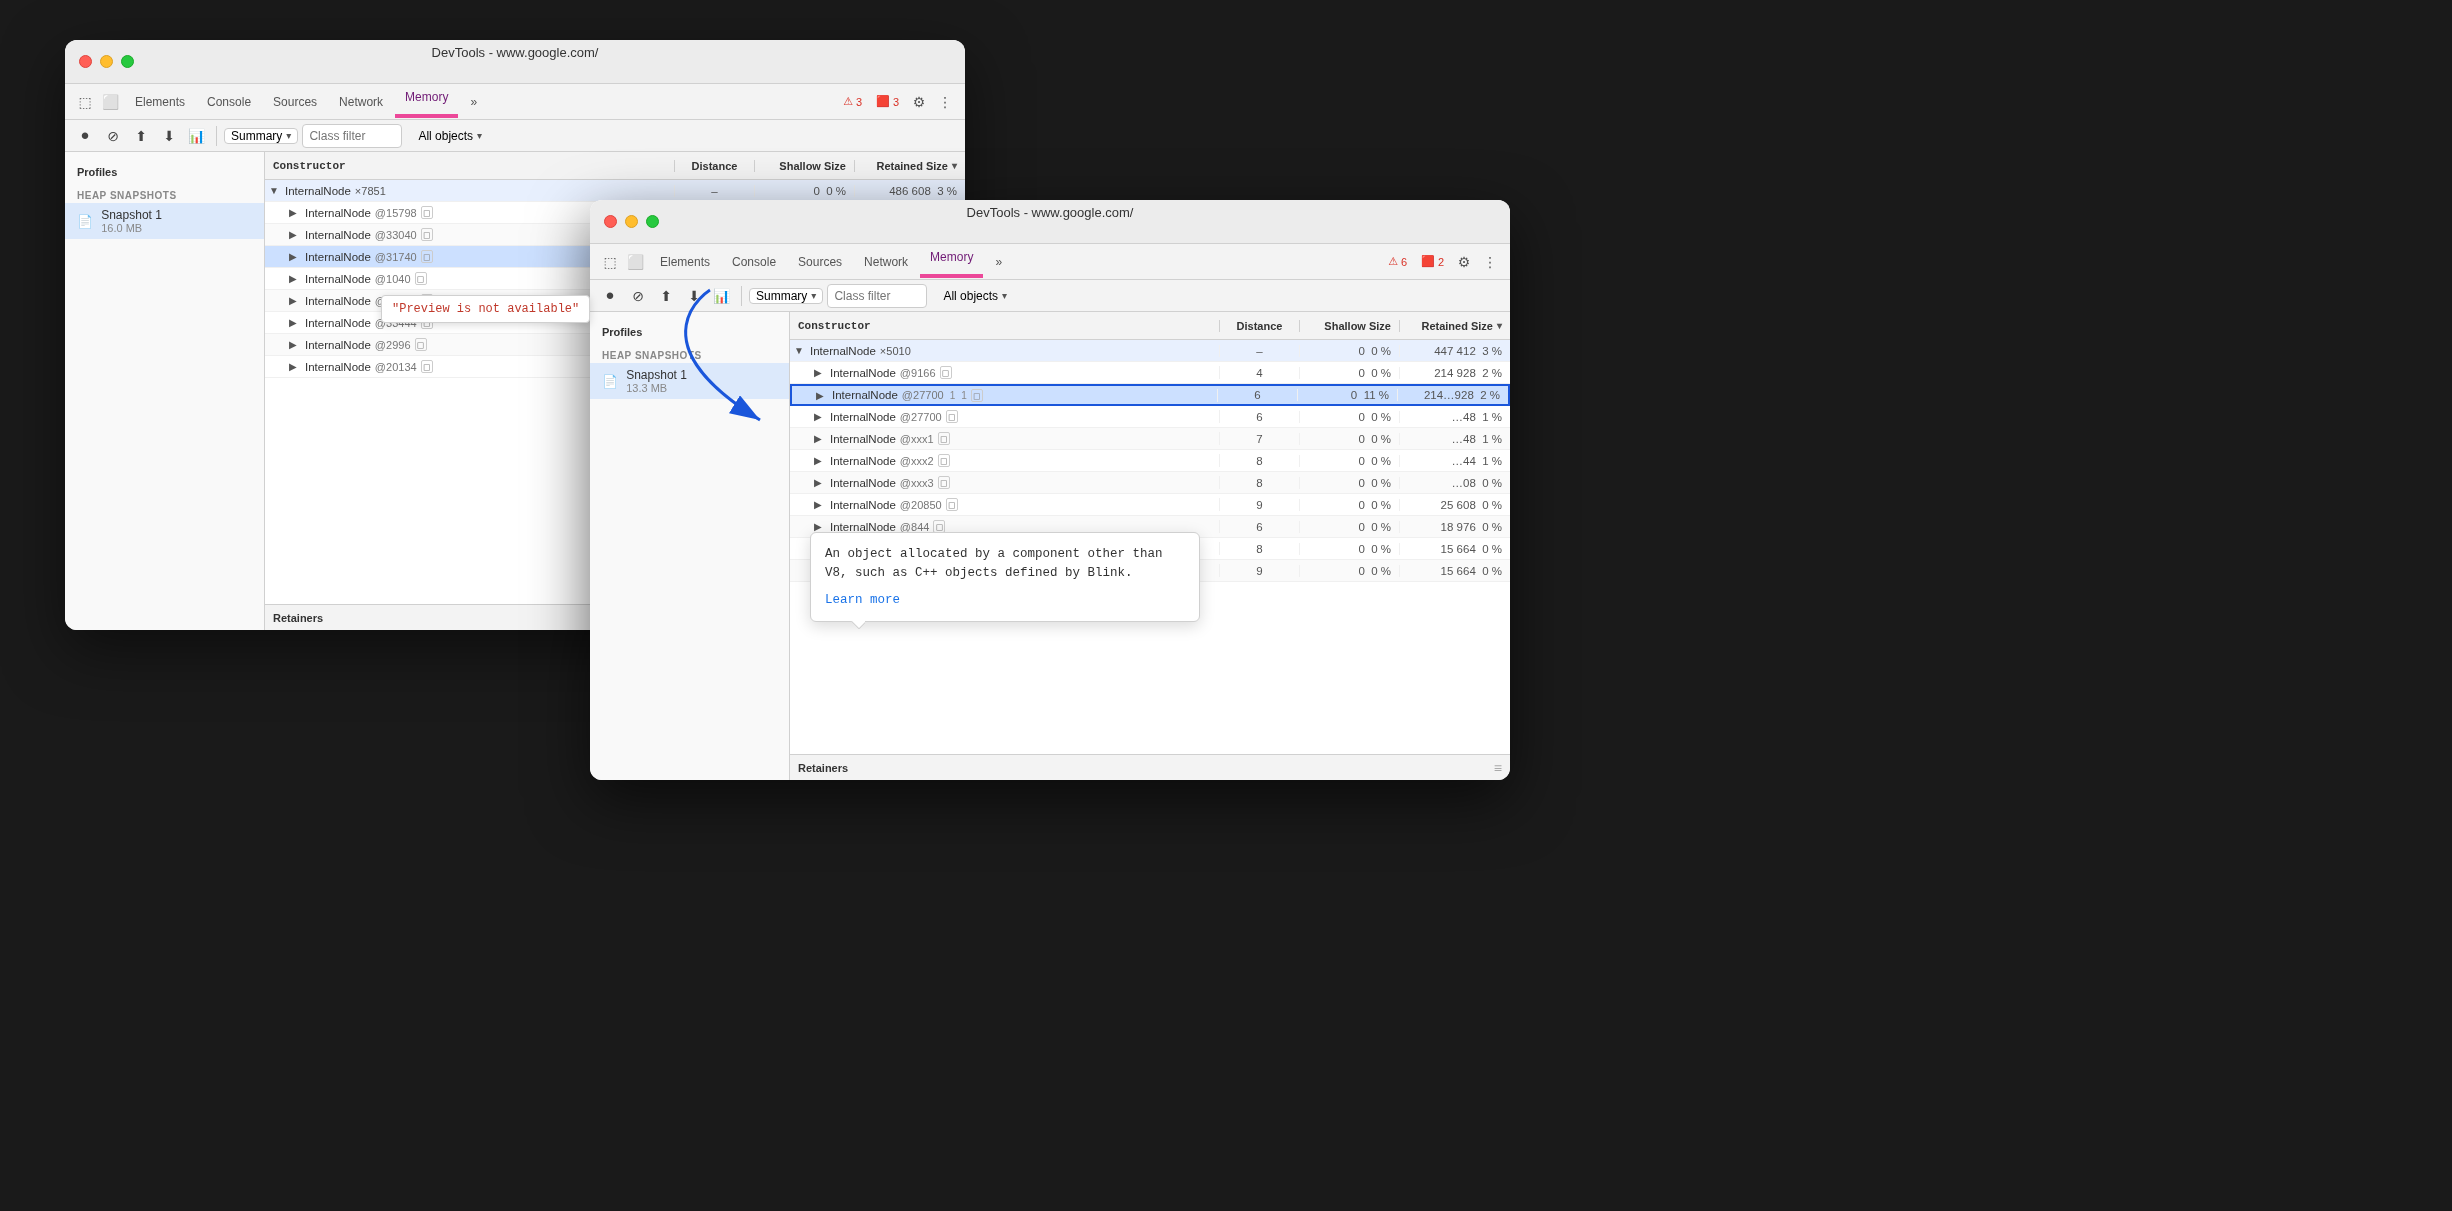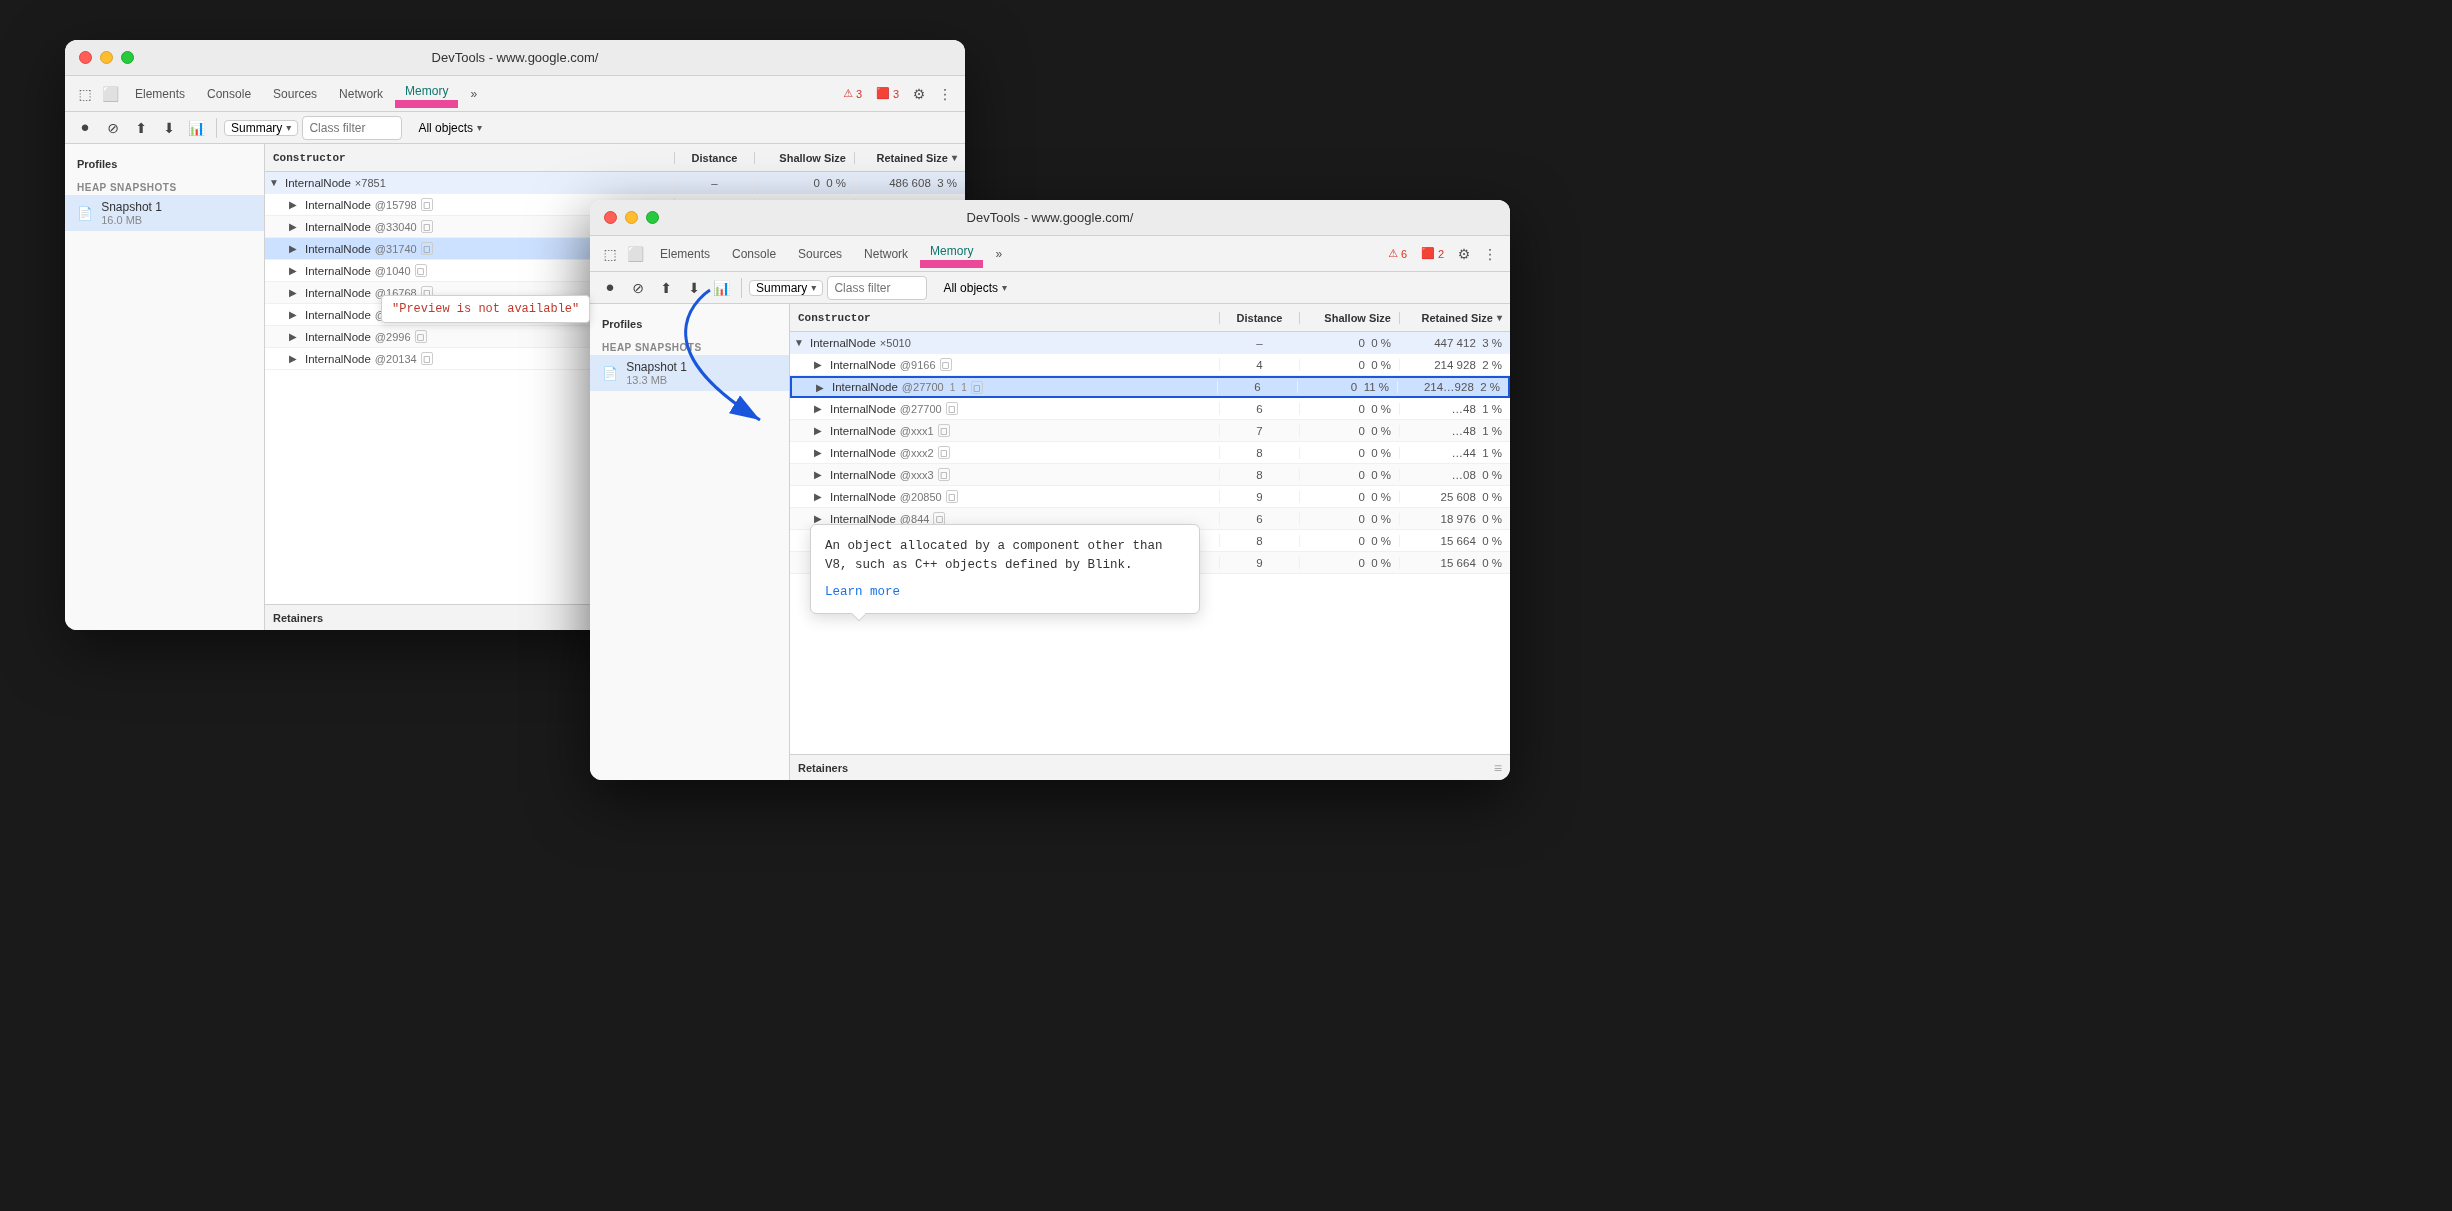--- a/index.html
+++ b/index.html
@@ -39,23 +39,22 @@
       border-radius: 12px;
       box-shadow: 0 20px 60px rgba(0,0,0,0.6);
       overflow: hidden;
       display: flex;
       flex-direction: column;
     }
 
     
     .title-bar {
       display: flex;
-      align-items: center;
-      padding: 12px 14px;
-      height: 36px;
+      padding: 5px 14px;
+      height: 44px;
       background: #ececec;
       border-bottom: 1px solid #d0d0d0;
       flex-shrink: 0;
       position: relative;
     }
     .title-bar-title {
       position: absolute;
       left: 50%;
       transform: translateX(-50%);
       font-size: 13px;
@@ -100,24 +99,24 @@
     }
     .dt-tab {
       padding: 4px 10px;
       font-size: 12px;
       color: #555;
       cursor: pointer;
       border-radius: 3px;
       white-space: nowrap;
     }
     .dt-tab.active {
-      color: #0f766e;
-      border-bottom: 8px solid #ec4899;
+      color: #701a75;
+      border-bottom: 4px solid #ec4899;
       border-radius: 0;
-      padding-bottom: 2px;
+      padding-bottom: 10px;
     }
     .dt-tab-spacer { flex: 1; }
     .dt-badge {
       display: flex;
       align-items: center;
       gap: 3px;
       font-size: 11px;
       padding: 2px 6px;
       border-radius: 3px;
     }

